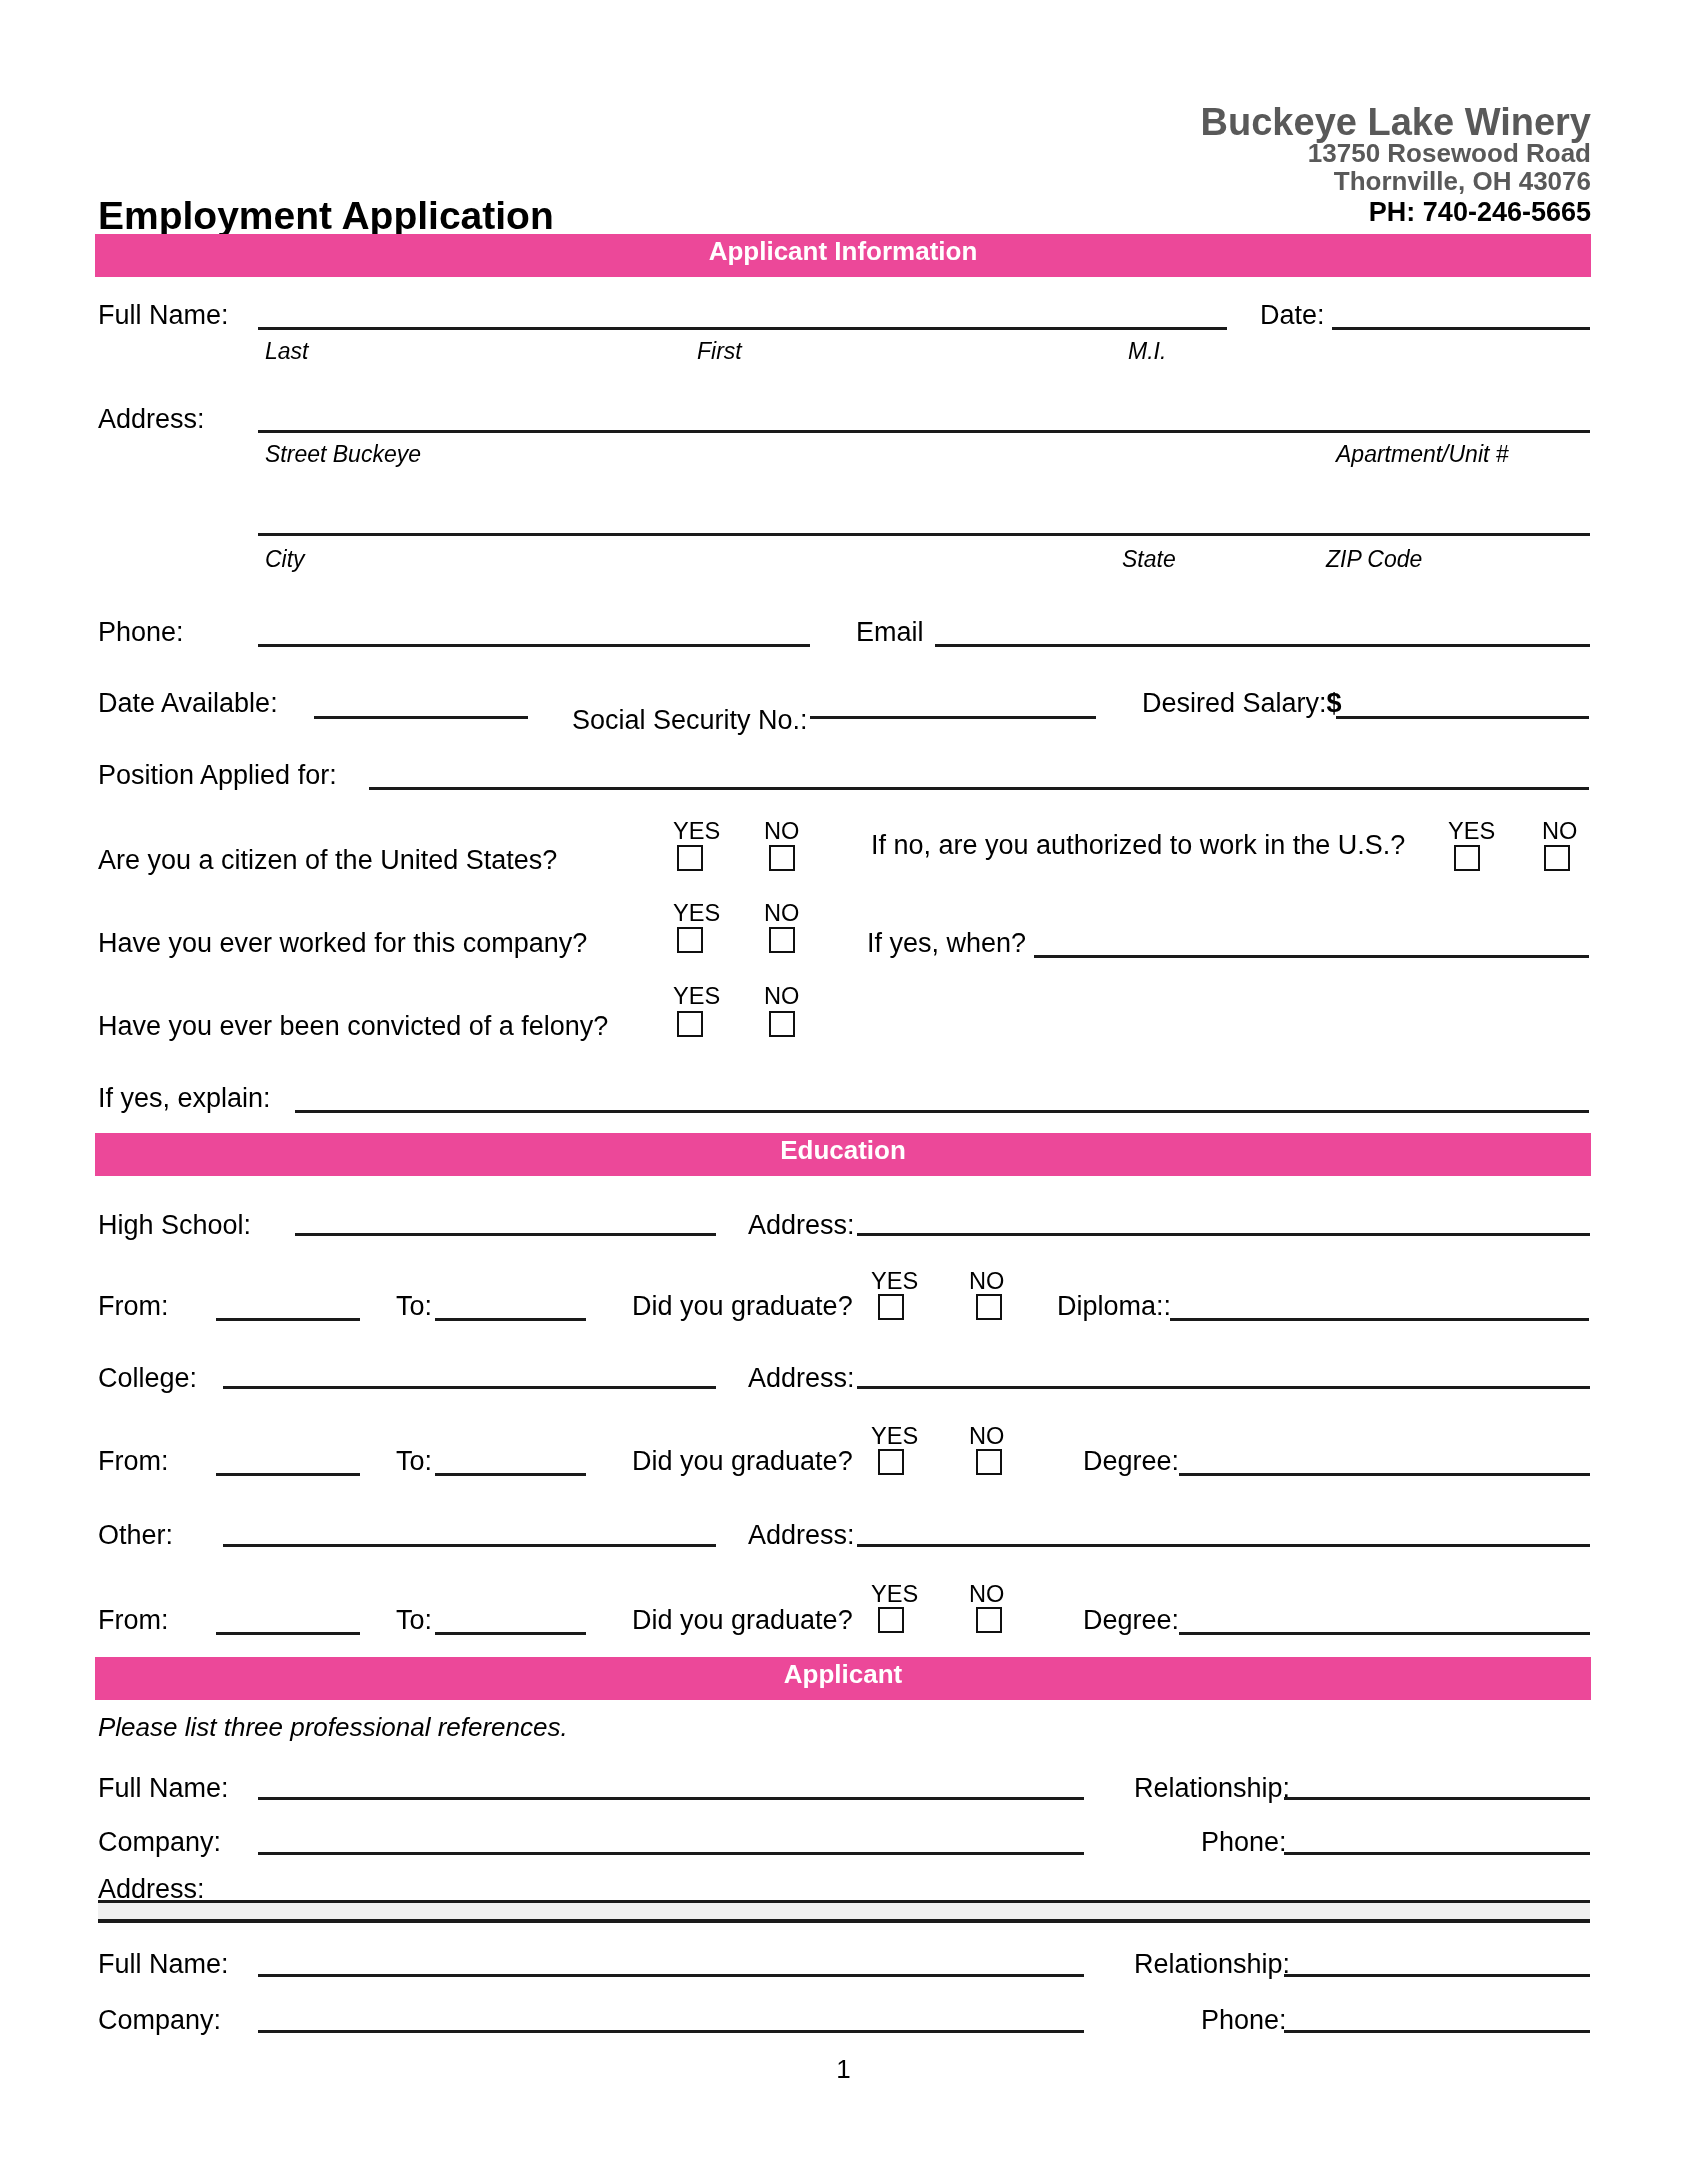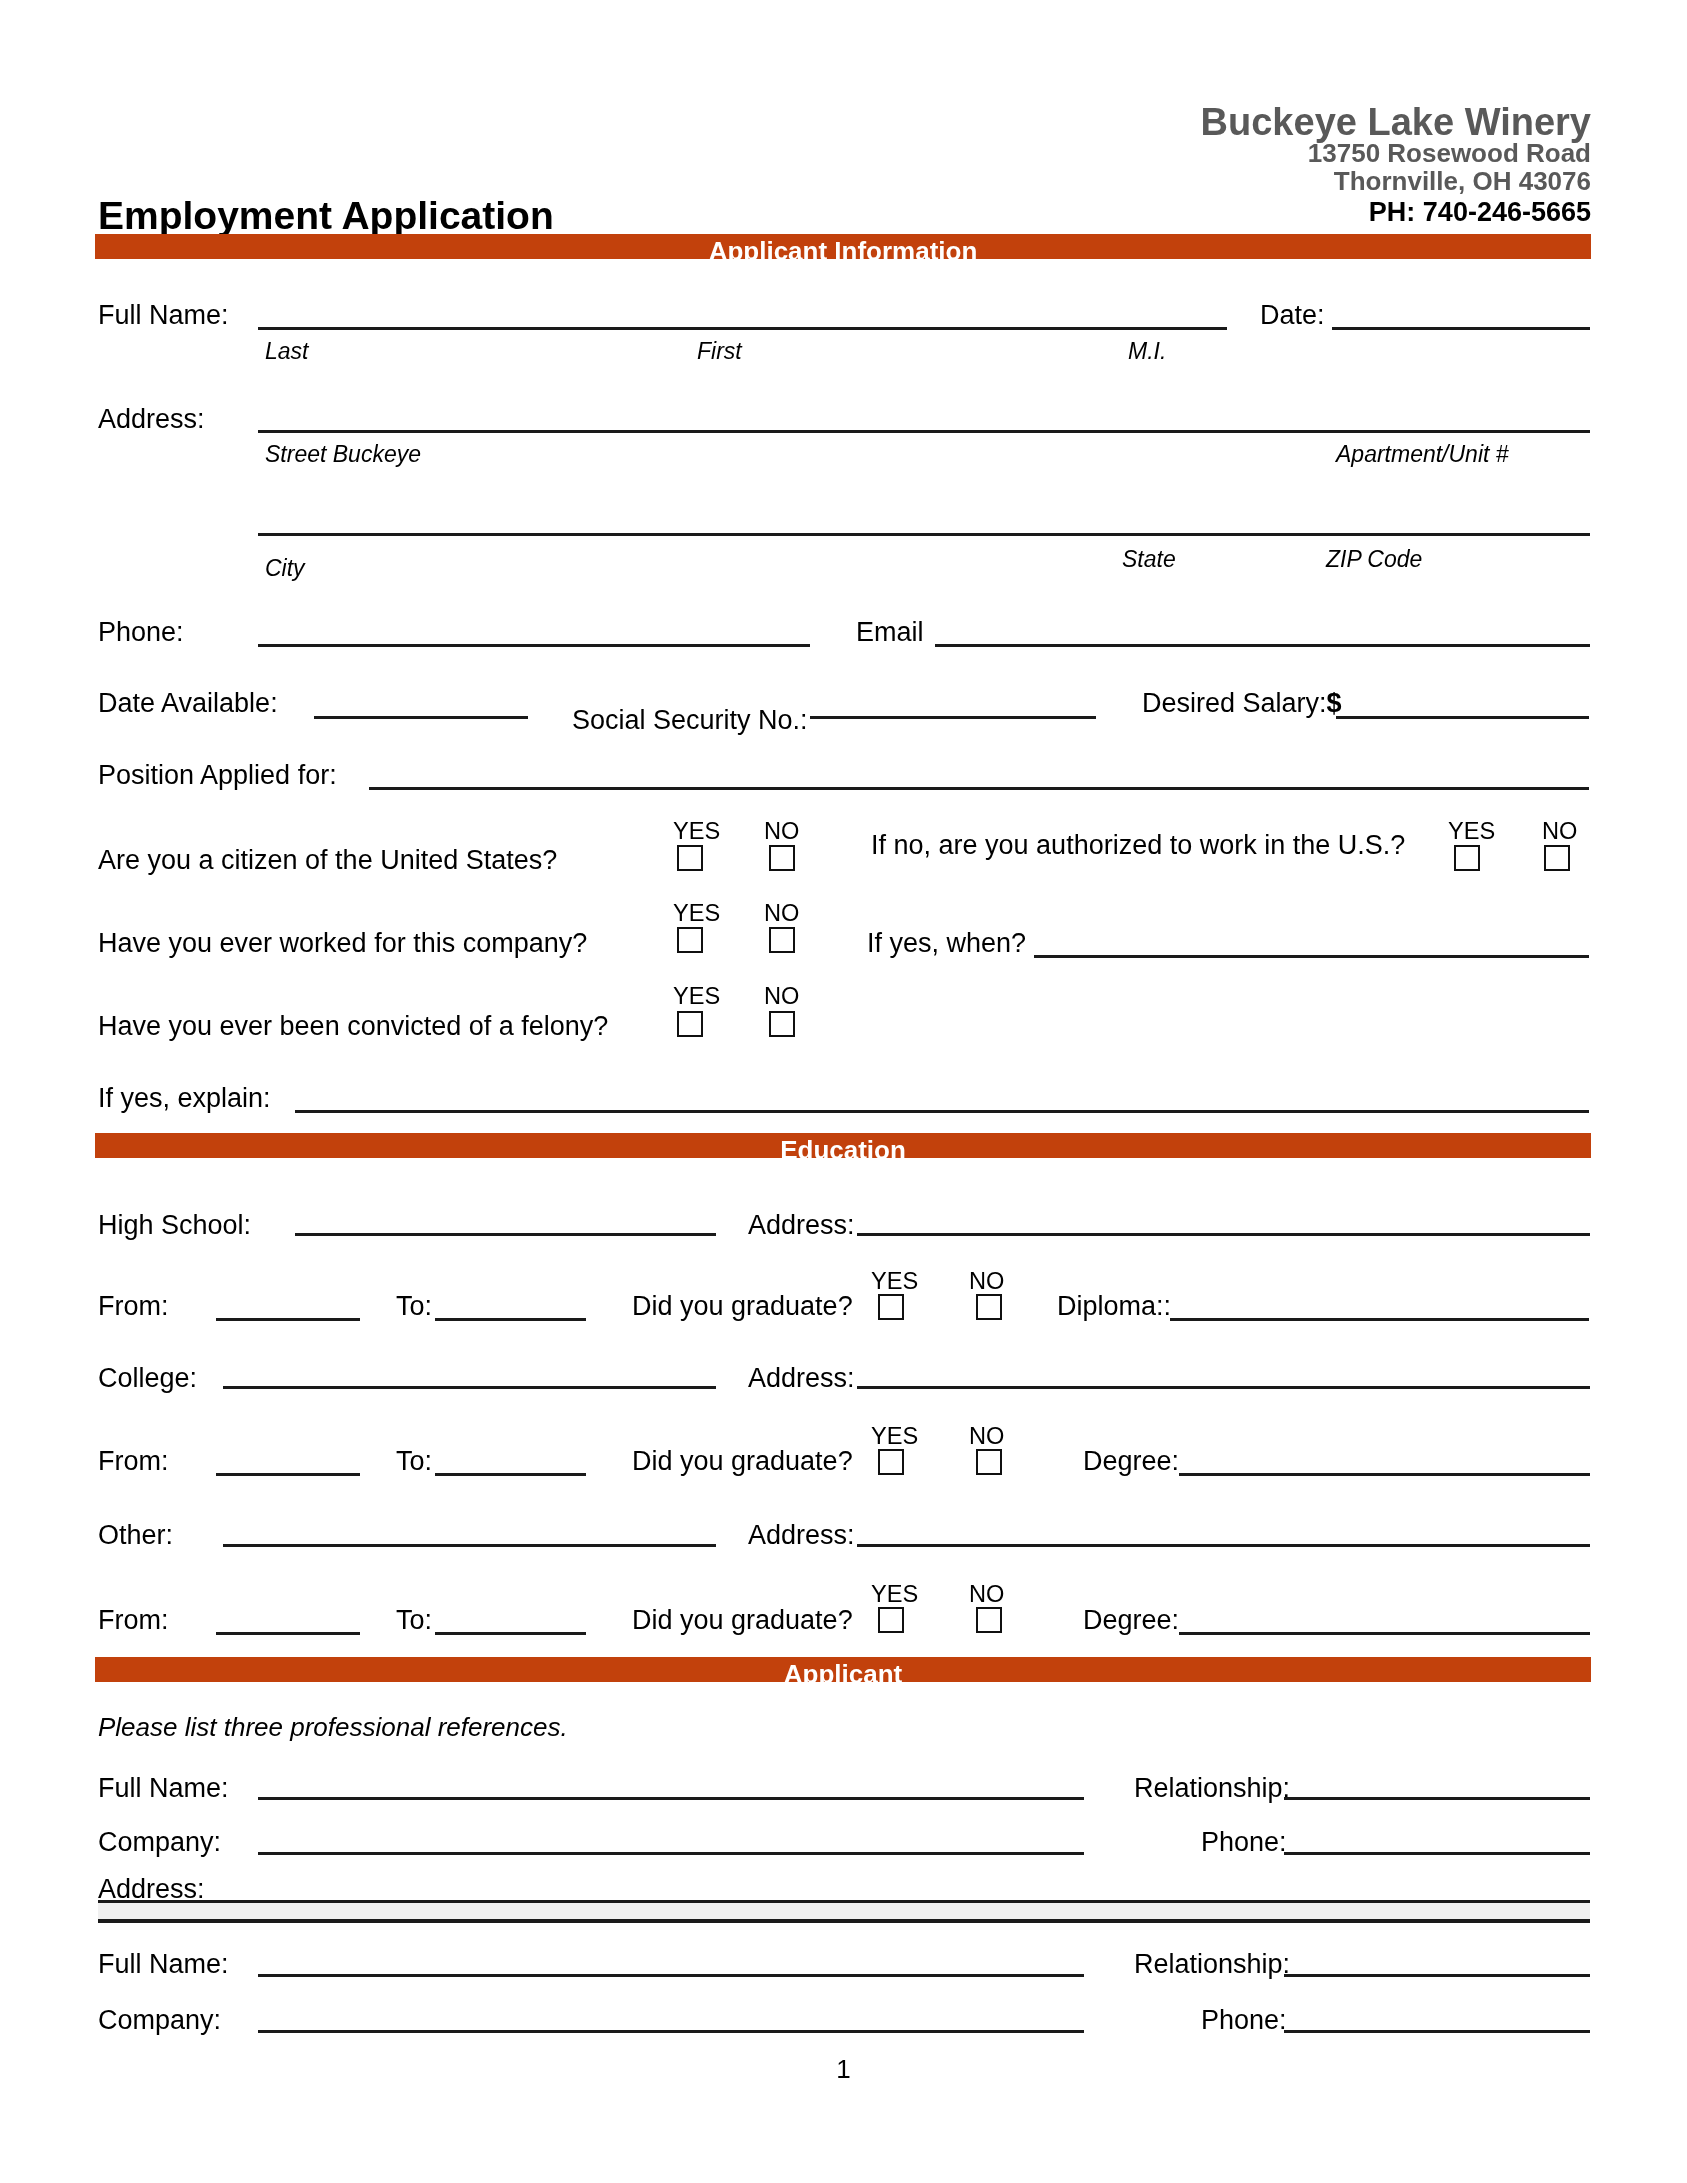--- a/index.html
+++ b/index.html
@@ -5,21 +5,21 @@
   html,body{margin:0;padding:0;background:#ffffff;}
   .page{position:relative;width:1687px;height:2184px;background:#ffffff;
         font-family:"Liberation Sans",sans-serif;color:#000;overflow:hidden;}
   .lbl{position:absolute;font-size:27px;white-space:nowrap;line-height:1.15;}
   .sub{position:absolute;font-size:23px;font-style:italic;white-space:nowrap;}
   .yn{position:absolute;font-size:23.6px;white-space:nowrap;}
   .fline{position:absolute;height:2.6px;background:#1a1a1a;}
   .thick{height:3.5px;}
   .cb{position:absolute;width:26px;height:26px;border:2.6px solid #101010;
       box-sizing:border-box;background:#fff;}
-  .sechdr{position:absolute;left:95px;width:1496px;height:25px;background:#c2410c;
+  .sechdr{position:absolute;left:95px;width:1496px;height:43px;background:#ec4899;
           color:#fff;font-weight:bold;font-size:26px;text-align:center;line-height:35px;}
   .hdrline{position:absolute;right:96px;text-align:right;white-space:nowrap;font-weight:bold;}
   .gray{color:#595959;}
   .shade{position:absolute;background:#f0f0f0;}
   .bold{font-weight:bold;}
   .center{position:absolute;left:0;width:100%;text-align:center;}
 </style>
 </head>
 <body>
 
@@ -40,21 +40,21 @@
   <div class="sub" style="left:265px;top:338px;">Last</div>
   <div class="sub" style="left:697px;top:338px;">First</div>
   <div class="sub" style="left:1128px;top:338px;">M.I.</div>
 
   <div class="lbl" style="left:98px;top:404px;">Address:</div>
   <div class="fline" style="left:258px;top:430px;width:1332px;"></div>
   <div class="sub" style="left:265px;top:441px;">Street Buckeye</div>
   <div class="sub" style="left:1336px;top:441px;">Apartment/Unit #</div>
 
   <div class="fline" style="left:258px;top:533px;width:1332px;"></div>
-  <div class="sub" style="left:265px;top:546px;margin-top:9px;">City</div>
+  <div class="sub" style="left:265px;top:546px;">City</div>
   <div class="sub" style="left:1122px;top:546px;">State</div>
   <div class="sub" style="left:1326px;top:546px;">ZIP Code</div>
 
   <div class="lbl" style="left:98px;top:617px;">Phone:</div>
   <div class="fline" style="left:258px;top:644px;width:552px;"></div>
   <div class="lbl" style="left:856px;top:617px;">Email</div>
   <div class="fline" style="left:935px;top:644px;width:655px;"></div>
 
   <div class="lbl" style="left:98px;top:688px;">Date Available:</div>
   <div class="fline" style="left:314px;top:716px;width:214px;"></div>

